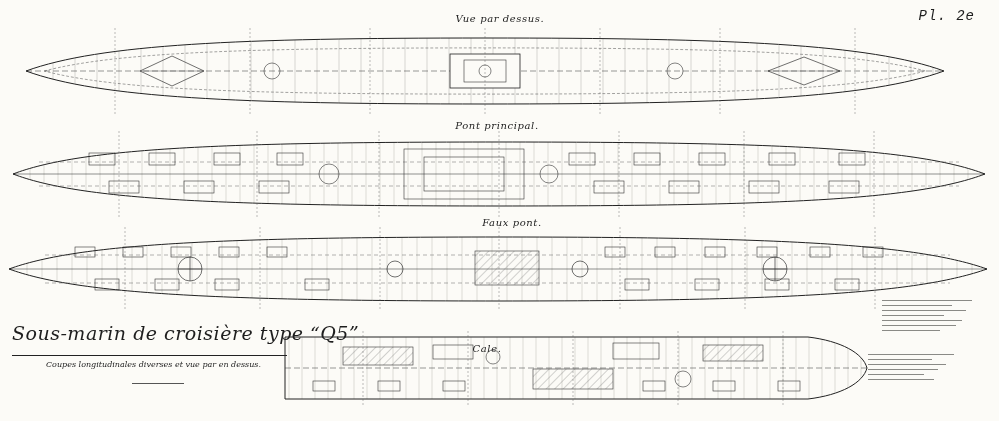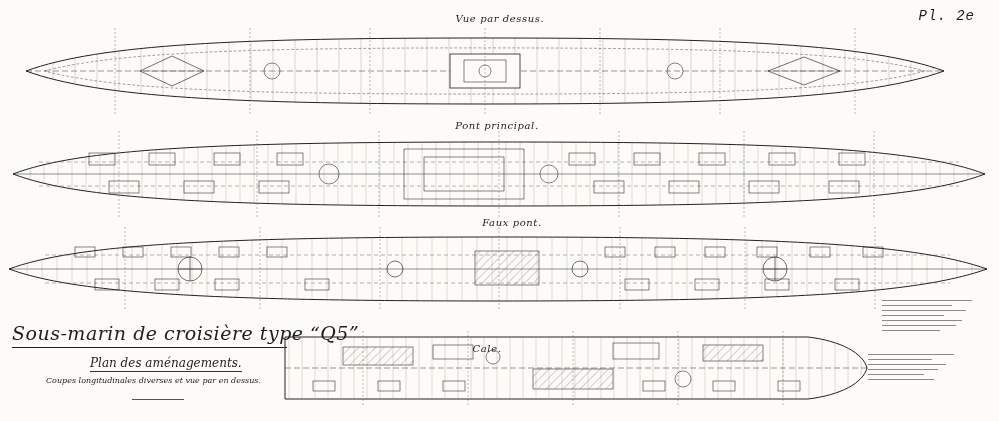--- a/index.html
+++ b/index.html
@@ -23,21 +23,21 @@
   .lbl-3{left:492px; top:217px;margin-left:20px;}
   .lbl-4{left:487px; top:311px;margin-top:32px;}
   .drawing{position:absolute;}
   .d1{left:20px;  top:26px;  width:930px; height:90px;}
   .d2{left:8px;   top:129px; width:982px; height:90px;}
   .d3{left:4px;   top:225px; width:990px; height:88px;}
   .d4{left:283px; top:328px; width:590px; height:80px;}
   .title-block{position:absolute; left:12px; top:322px; width:275px;}
   .main-title{
     font-size:19px; font-style:italic; letter-spacing:.5px;
-    border-bottom:1px solid #222; padding-bottom:3px; white-space:nowrap;
+    border-bottom:1px solid #222; padding-bottom:11px; white-space:nowrap;
   }
   .subtitle{
     margin:8px 0 0 78px; font-size:12px; font-style:italic;
     border-bottom:1px solid #333; display:inline-block; padding-bottom:1px;
   }
   .note{
     margin:4px 0 14px 34px; font-size:8px; font-style:italic; color:#222;
     white-space:nowrap;
   }
   .scale-mark{
@@ -218,21 +218,20 @@
       <line x1="80" y1="2" x2="80" y2="76"></line>
         <line x1="185" y1="2" x2="185" y2="76"></line>
       <line x1="290" y1="2" x2="290" y2="76"></line>
         <line x1="395" y1="2" x2="395" y2="76"></line>
       <line x1="500" y1="2" x2="500" y2="76"></line>
     </g>
   </svg>
 
   <div class="title-block">
     <div class="main-title">Sous-marin de croisière type “Q5”</div>
-    <div><span class="subtitle">Plan des aménagements.</span></div>
     <div class="note">Coupes longitudinales diverses et vue par en dessus.</div>
     <div class="scale-mark"></div>
   </div>
 
   <div class="legend legend-a">
     <div class="legend-line" style="width:90px"></div>
     <div class="legend-line" style="width:70px"></div>
     <div class="legend-line" style="width:84px"></div>
     <div class="legend-line" style="width:62px"></div>
     <div class="legend-line" style="width:80px"></div>

